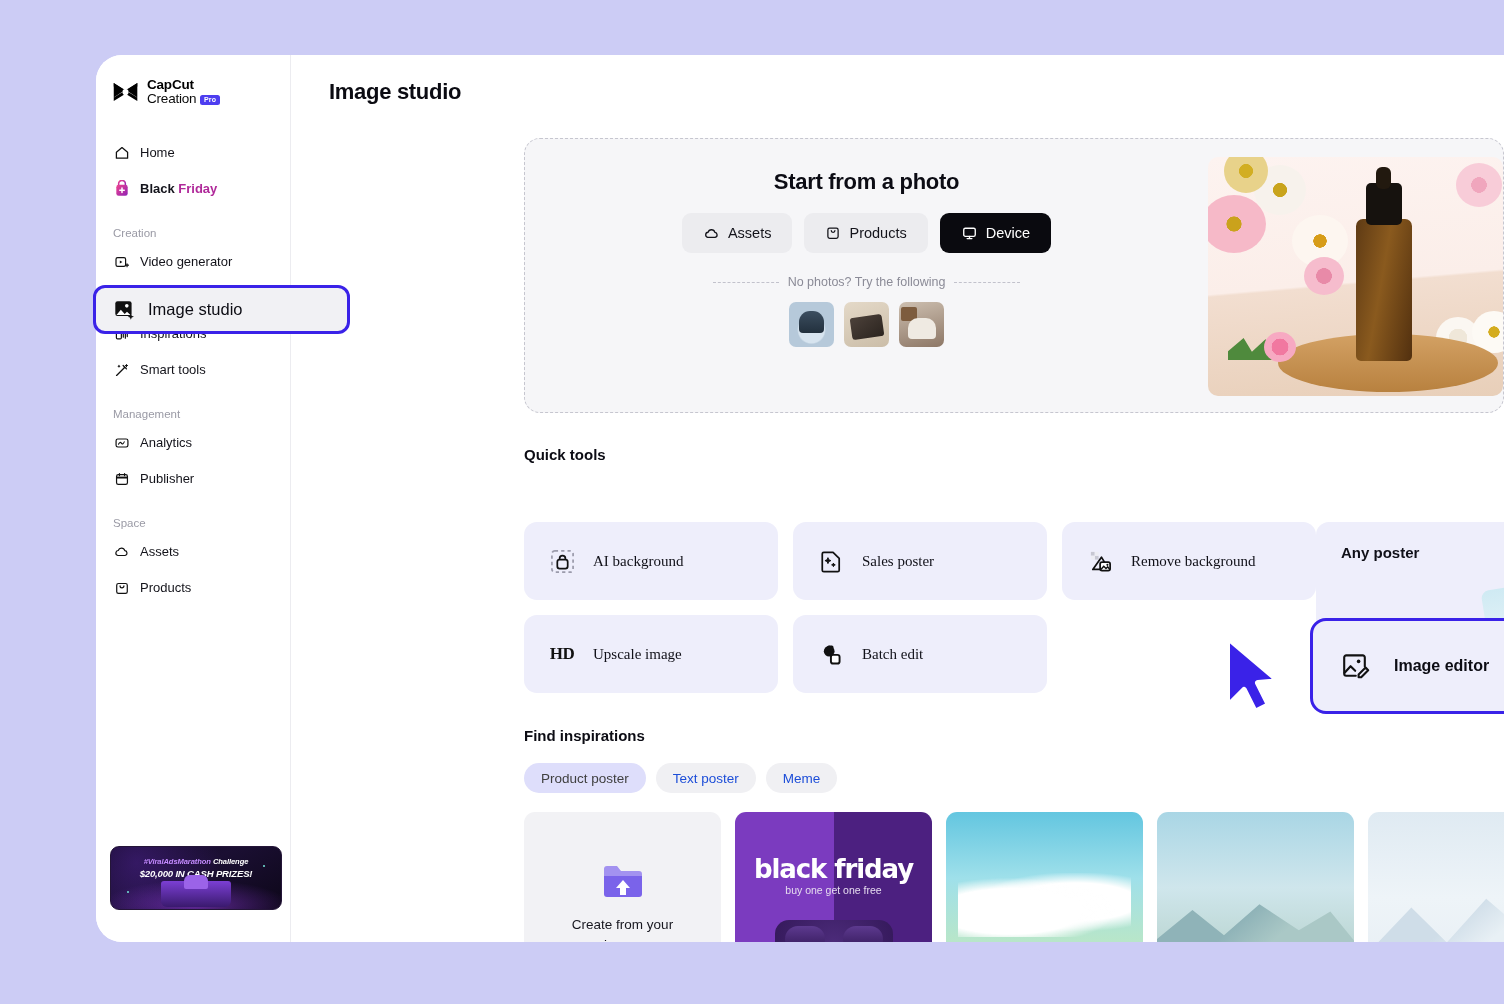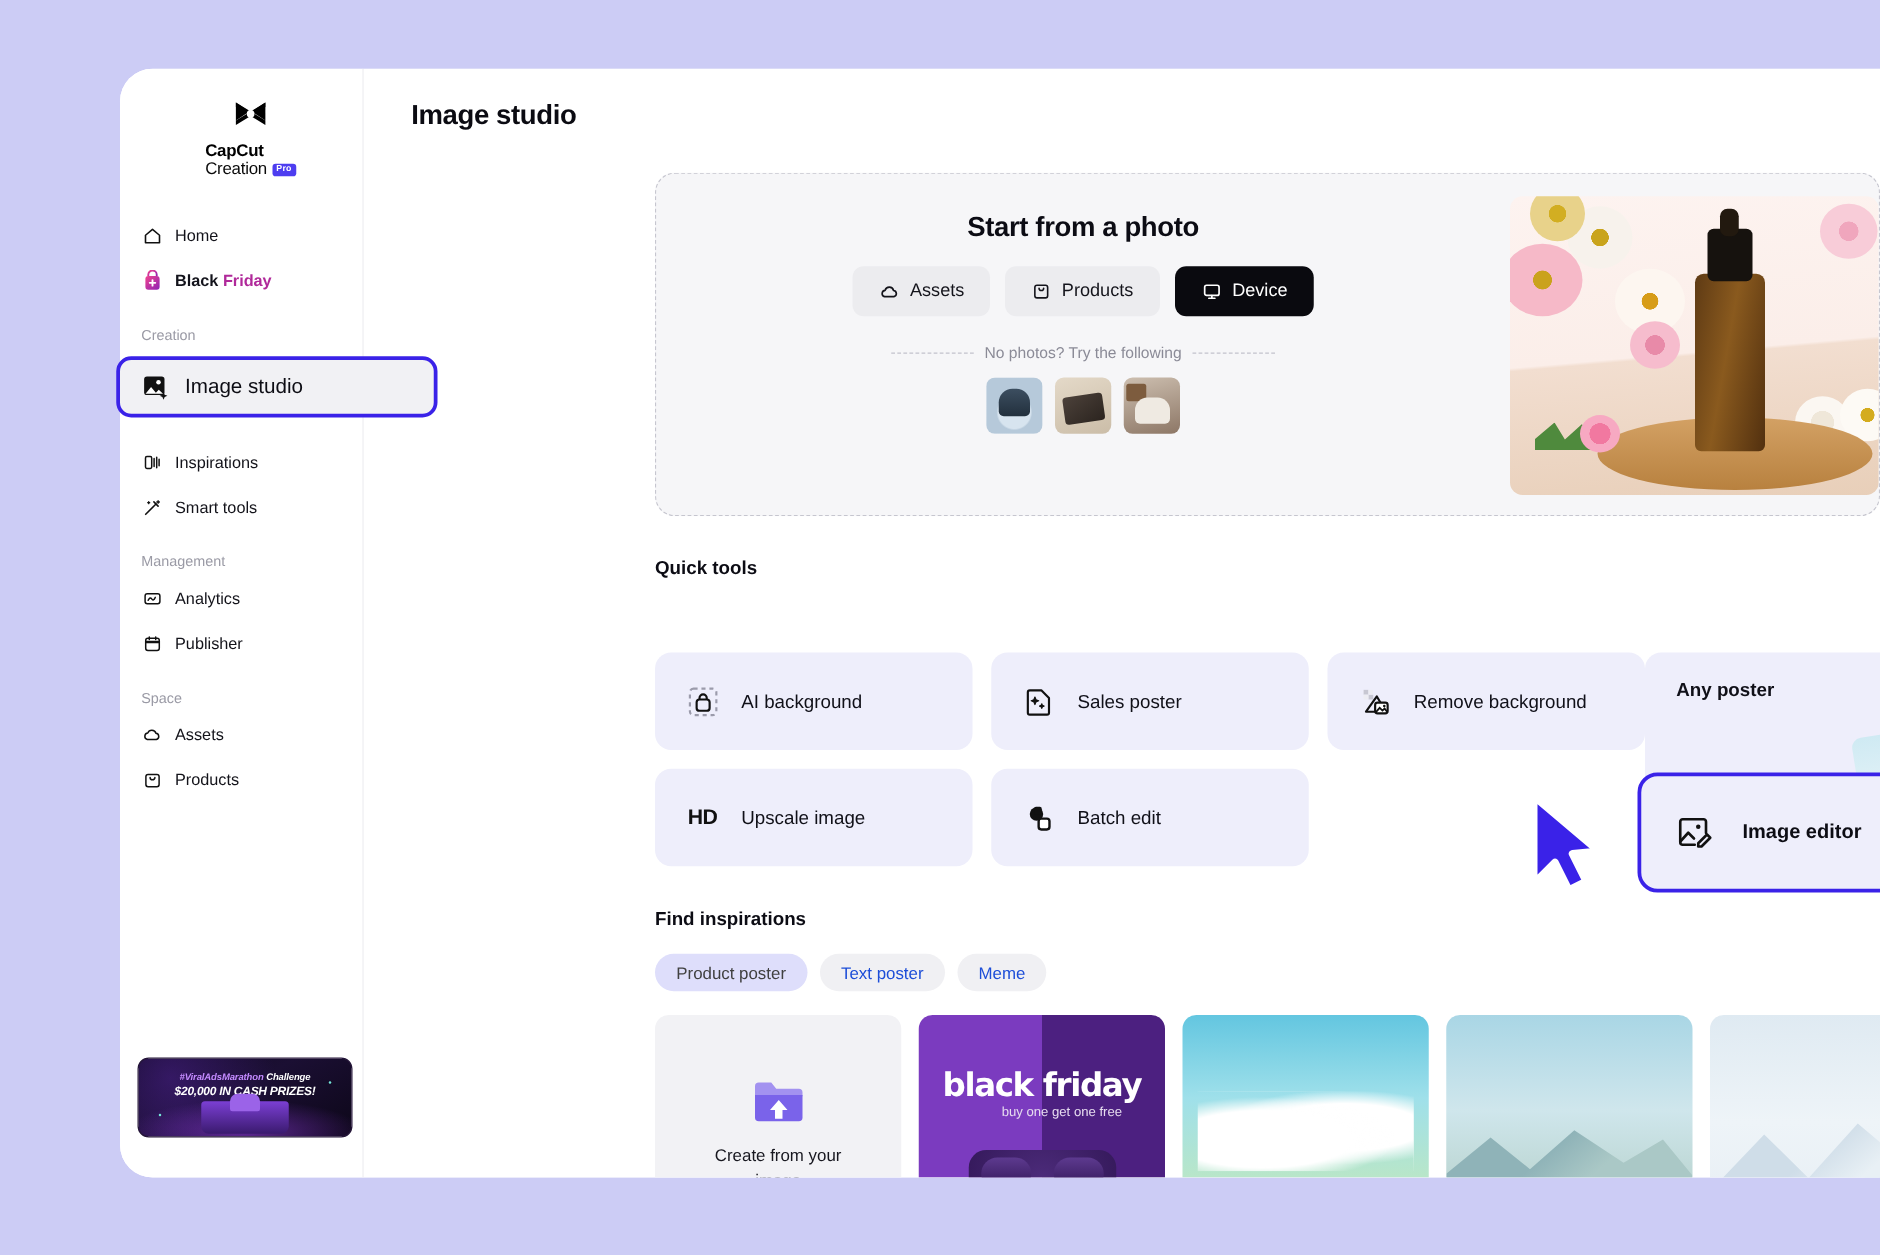--- a/index.html
+++ b/index.html
@@ -26,21 +26,21 @@
 
   
   #sidebar {
     width: 195px;
     height: 100%;
     background: #ffffff;
     border-right: 1px solid #ececf0;
     position: relative;
     flex: 0 0 195px;
   }
-  #brand { padding: 23px 0 0 15px; display: flex; align-items: center; gap: 7px; flex-direction: column; }
+  #brand { padding: 23px 0 0 15px; display: flex; align-items: center; gap: 7px; }
   .brand-mark { width: 29px; height: 26px; flex: 0 0 29px; }
   .brand-text { line-height: 1.04; }
   .brand-l1 { font-size: 13.5px; font-weight: 700; color: #000; letter-spacing: -0.2px; }
   .brand-l2 { font-size: 13.5px; font-weight: 400; color: #0a0a0a; letter-spacing: -0.2px; display:flex; align-items:center; gap:4px;}
   .pro-badge {
     background: #4d3df0; color: #fff; font-size: 7px; font-weight: 700;
     padding: 1.5px 3.5px; border-radius: 2.5px; letter-spacing: .2px;
     position: relative; top: 1px;
   }
 
@@ -161,21 +161,21 @@
   .sec-title { font-size: 15px; font-weight: 700; color: #0c0c14; }
   #lab-head { position:absolute; right: 0; top: 425px; display:flex; align-items:center; gap: 8px; left: 1316px;}
 
   #tools-grid {
     position: absolute; left: 233px; top: 467px;
     display: grid; grid-template-columns: repeat(3, 254px); gap: 15px 15px;
   }
   .tool-card {
     height: 78px; border-radius: 13px; background: #eeeefb;
     display:flex; align-items:center; gap: 18px; padding-left: 25px;
-    font-size: 15px; color: #101018; font-weight: 500; cursor: pointer;
+    font-size: 15px; color: #101018; font-weight: 500; cursor: pointer; font-family: Liberation Serif, serif;
   }
   .tool-card .ic { width: 26px; height: 26px; flex:0 0 26px; display:flex;align-items:center;justify-content:center;}
 
   #lab-card {
     position: absolute; left: 1025px; top: 467px;
     width: 300px; height: 171px; border-radius: 13px; background: #eeeefb;
     overflow: hidden; cursor: pointer;
   }
   #lab-card .lab-label { font-size: 15px; font-weight: 600; color: #101018; padding: 22px 0 0 25px; }
   #lab-thumb {
@@ -209,21 +209,21 @@
   .insp-card { width: 197px; height: 190px; border-radius: 11px; overflow:hidden; position:relative; cursor:pointer;}
   #insp-upload {
     background:#f2f2f5; display:flex; flex-direction:column; align-items:center; justify-content:center; gap:13px;
   }
   .up-folder { width: 46px; height: 42px; position:relative; }
   #insp-upload .cap { font-size: 13.5px; color:#17171f; text-align:center; line-height:1.45; width: 120px;}
 
   .bf-card { background: linear-gradient(90deg,#7b3bbf 0 50%, #4c2080 50% 100%); }
   .bf-t1 { position:absolute; top: 42px; width:100%; text-align:center; color:#fff;
     font-size: 26px; font-weight: 800; letter-spacing:-1.1px; font-family:"DejaVu Sans",sans-serif;}
-  .bf-t2 { position:absolute; top: 72px; width:100%; text-align:center; color:#e6dcef; font-size: 10.5px; margin-left: 16px;}
+  .bf-t2 { position:absolute; top: 72px; width:100%; text-align:center; color:#e6dcef; font-size: 10.5px;}
   .bf-buds { position:absolute; left:50%; bottom: 8px; transform:translateX(-50%);
     width: 118px; height: 74px;
     background: radial-gradient(ellipse at 50% 30%, #4c2b7a, #2e1452);
     border-radius: 14px 14px 40px 40px;}
   .bf-b1,.bf-b2 { position:absolute; width: 40px; height: 26px; border-radius: 13px;
     background: linear-gradient(180deg,#5d3a8f,#301555); top: 6px;}
   .bf-b1{left:10px;} .bf-b2{right:10px;}
 
   .g1 { background: linear-gradient(180deg,#63c6e0 0%,#9fe0ea 35%,#b8e6c9 68%,#8fd6a2 100%); }
   .g1:after { content:""; position:absolute; left:6%; top:32%; width:88%; height:34%;

